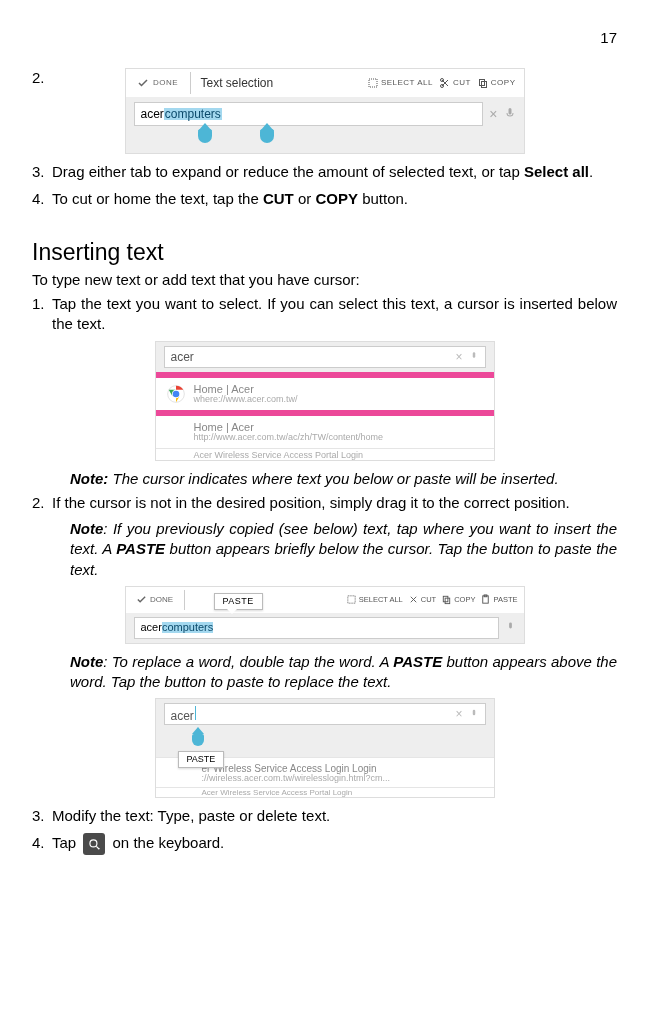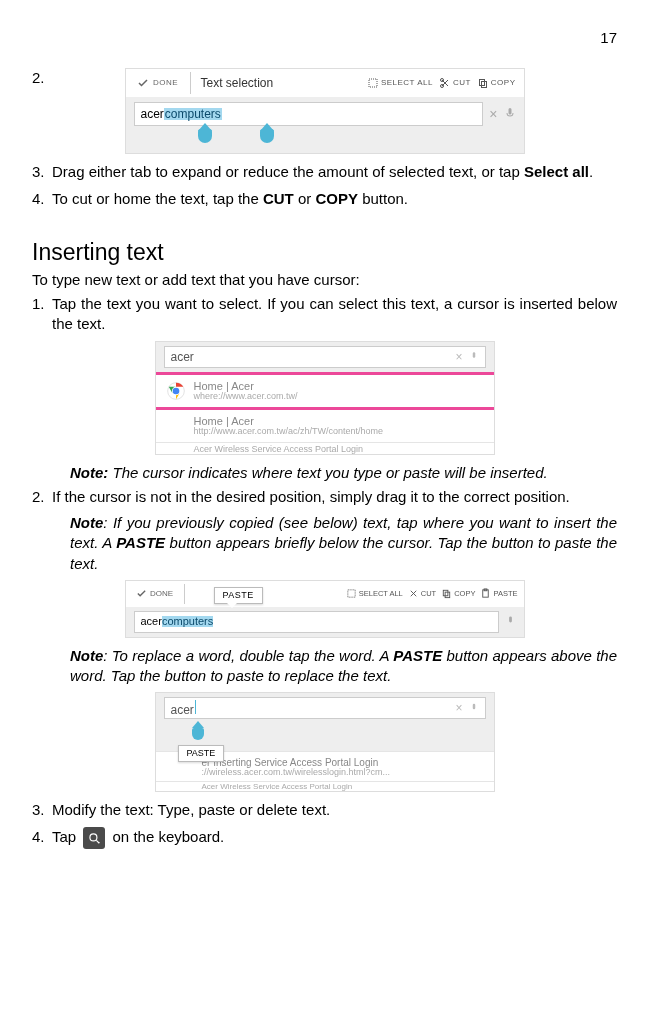--- a/index.html
+++ b/index.html
@@ -45,21 +45,21 @@
     .handle { width:14px; height:20px; position:absolute; top:-2px; }
     .handle .ball { width:14px; height:14px; background:#4db6d6; border-radius:3px 3px 8px 8px; }
     .handle .tri { width:0; height:0; border-left:7px solid transparent; border-right:7px solid transparent; border-bottom:8px solid #4db6d6; position:absolute; top:-6px; left:0; }
 
     
     .fig2 { width: 340px; }
     .fig2 .top { height:30px; background:#eee; display:flex; align-items:center; padding:0 8px; }
     .fig2 .sbox2 { flex:1; background:#fff; border:1px solid #ccc; height:22px; display:flex; align-items:center; padding:0 6px; font-size:12px; justify-content:space-between; }
     .fig2 .sbox2 .acer { color:#555; }
     .fig2 .sbox2 .right { display:flex; align-items:center; gap:6px; color:#bbb; }
-    .fig2 .row { display:flex; align-items:flex-start; padding:6px 10px; background:#fff; border-top:3px solid #ec4899; gap:8px; }
+    .fig2 .row { display:flex; align-items:flex-start; padding:6px 10px; background:#fff; border-top:6px solid #ec4899; gap:8px; }
     .fig2 .row .chromeicon { width:20px; height:20px; }
     .fig2 .row .txt { display:flex; flex-direction:column; font-size:10px; }
     .fig2 .row .txt .t1 { color:#888; font-size:11px; }
     .fig2 .row .txt .t2 { color:#aaa; font-size:9px; }
     .fig2 .half { background:#fff; border-top:1px solid #e5e5e5; height:12px; padding:2px 10px 0 38px; font-size:9px; color:#aaa; overflow:hidden; }
 
     
     .fig3 { width: 400px; }
     .fig3 .bar3 { display:flex; align-items:center; height:26px; background:#fff; position:relative; }
     .fig3 .done3 { width:58px; display:flex; align-items:center; gap:3px; justify-content:center; font-size:8px; color:#666; }
@@ -206,21 +206,21 @@
       <div style="width:20px"></div>
       <div class="txt">
           <span class="t1">Home | Acer</span>
           <span class="t2">http://www.acer.com.tw/ac/zh/TW/content/home</span>
         </div>
     </div>
     <div class="half">Acer Wireless Service Access Portal Login</div>
   </div>
 </div>
 
-<div class="note-block"><span class="label">Note:</span><span> The cursor indicates where text you type or paste will be inserted.</span></div>
+<div class="note-block"><span class="label">Note:</span><span> The cursor indicates where text you below or paste will be inserted.</span></div>
 
 <ol class="main" start="2">
   <li><span class="num">2.</span><span class="body just">If the cursor is not in the desired position, simply drag it to the correct position.</span></li>
 </ol>
 
 <div class="note-block"><span class="label">Note</span><span>: If you previously copied (see below) text, tap where you want to insert the text. A </span><b>PASTE</b><span> button appears briefly below the cursor. Tap the button to paste the text.</span></div>
 
 <div class="figure">
   <div class="fig-box fig3">
     <div class="bar3">
@@ -290,21 +290,21 @@
       </div>
     </div>
     <div class="mid4">
       <div class="handle4">
           <div class="tri4"></div>
           <div class="ball4"></div>
         </div>
       <div class="paste4">PASTE</div>
     </div>
     <div class="row4">
-      <span class="t1">er Inserting Service Access Portal Login</span>
+      <span class="t1">er Wireless Service Access Login Login</span>
       <span>://wireless.acer.com.tw/wirelesslogin.html?cm...</span>
     </div>
     <div class="half4">Acer Wireless Service Access Portal Login</div>
   </div>
 </div>
 
 <ol class="main" start="3">
   <li><span class="num">3.</span><span class="body">Modify the text: Type, paste or delete text.</span></li>
   <li><span class="num">4.</span><span class="body"><span>Tap </span><span class="kbdgo"><svg viewBox="0 0 24 24">
             <circle cx="11" cy="11" r="6" fill="none" stroke="#fff" stroke-width="2"></circle>

